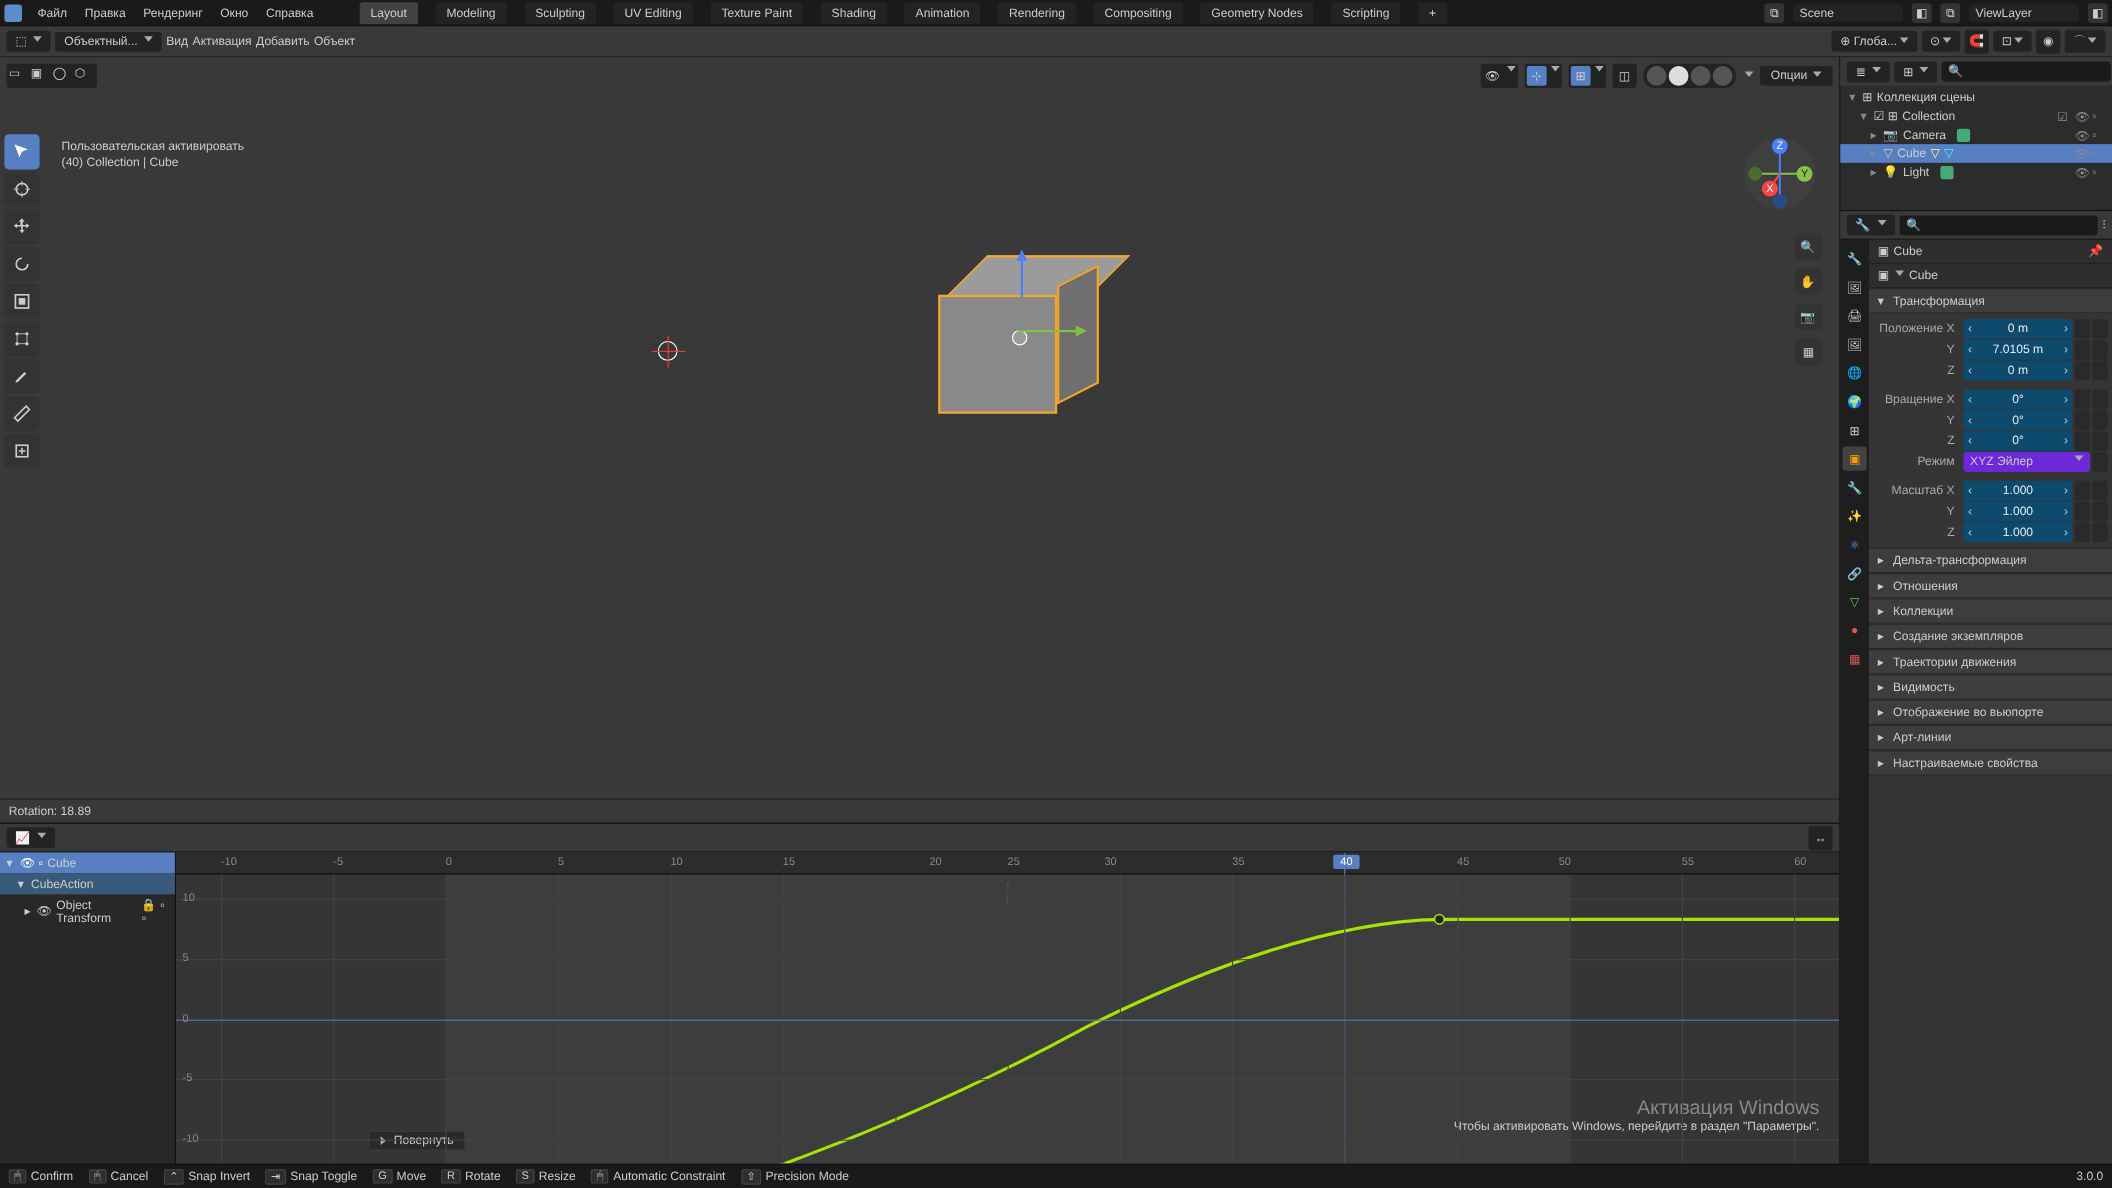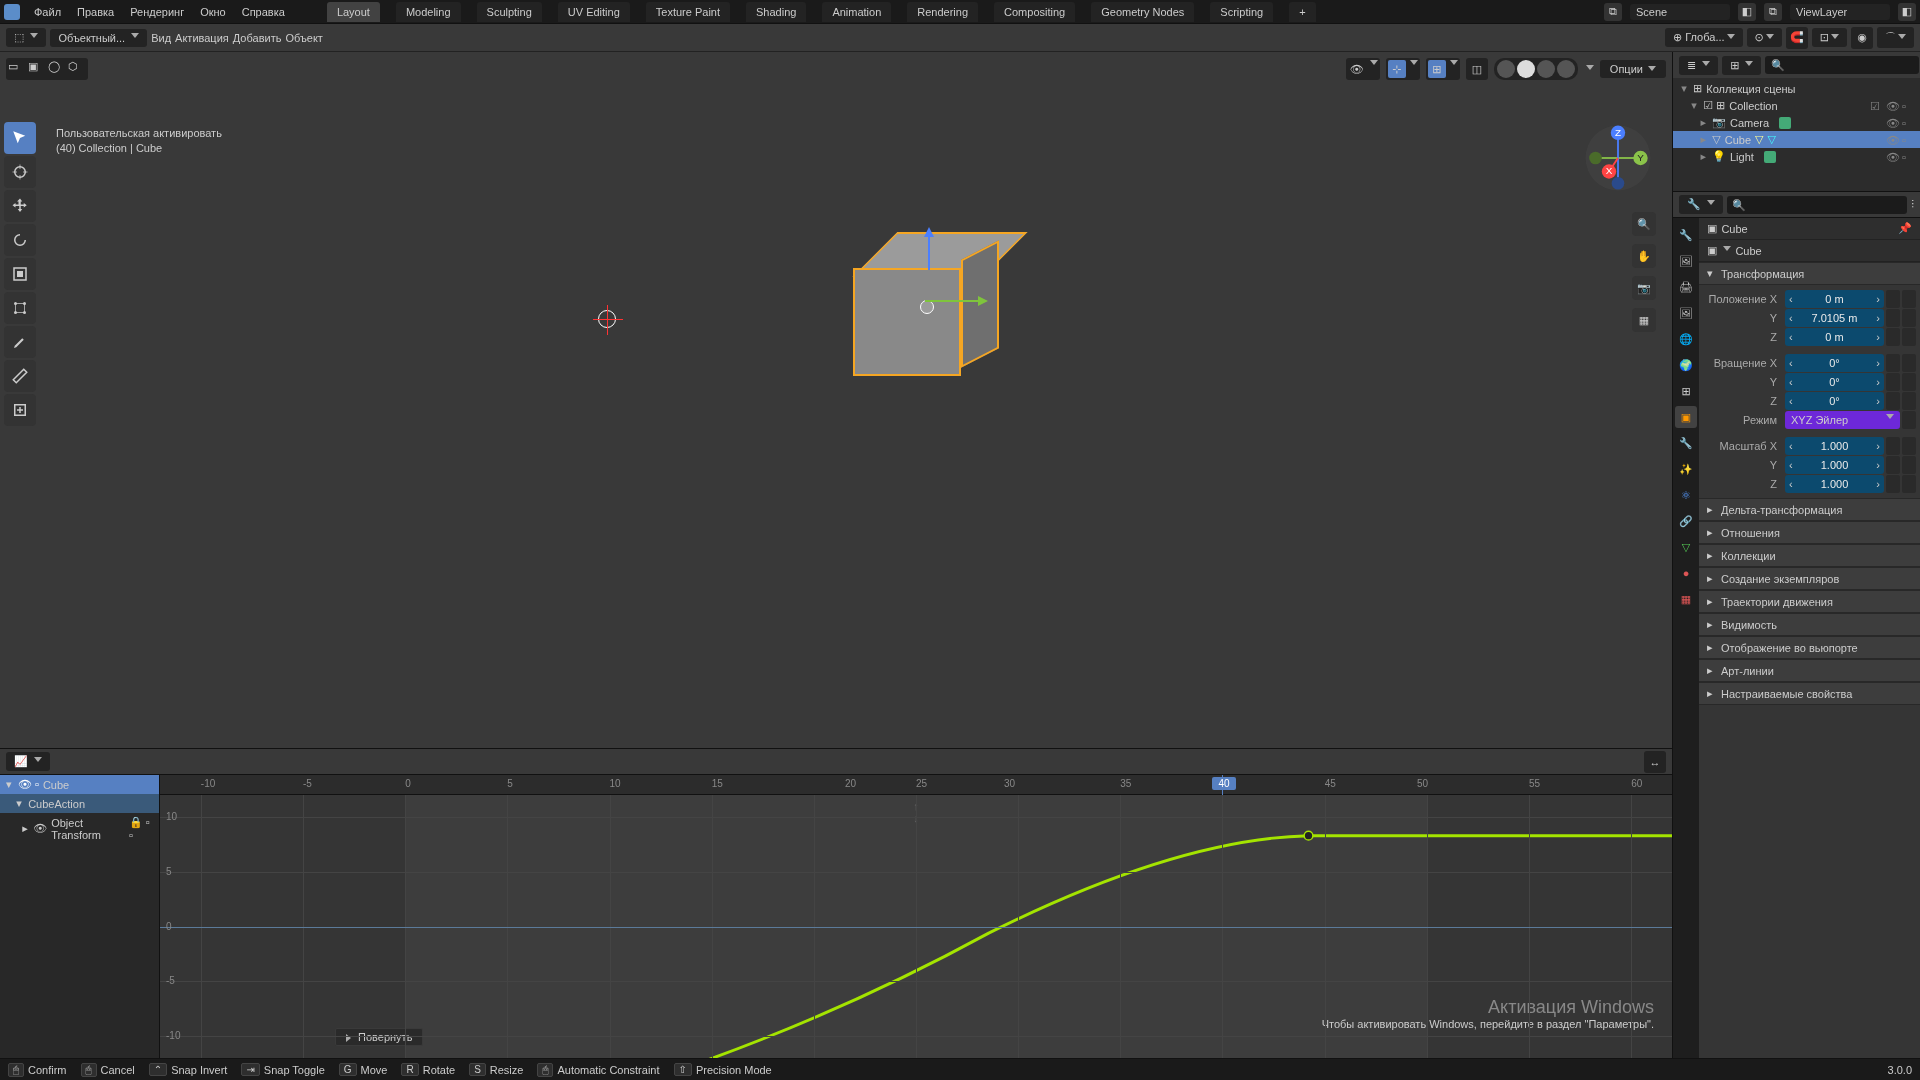--- a/index.html
+++ b/index.html
@@ -323,20 +323,23 @@
       <div class="cursor3d"></div>
       <div class="cube">
         <div class="face top"></div>
         <div class="face right"></div>
         <div class="face front"></div>
       </div>
       <div class="pivot"></div>
       <div class="gizmo-arrow arr-z"></div>
       <div class="gizmo-arrow arr-y"></div>
 
+      <div class="status-viewport">
+        <span>Rotation: 18.89</span>
+      </div>
     </div>
 
     <div class="graph-editor">
       <div class="ge-header">
         <div class="modesel">📈<span class="arrow-down"></span></div>
         <div style="flex:1"></div>
         <div class="iconrow">
             <div class="ib">↔</div>
           </div>
       </div>

